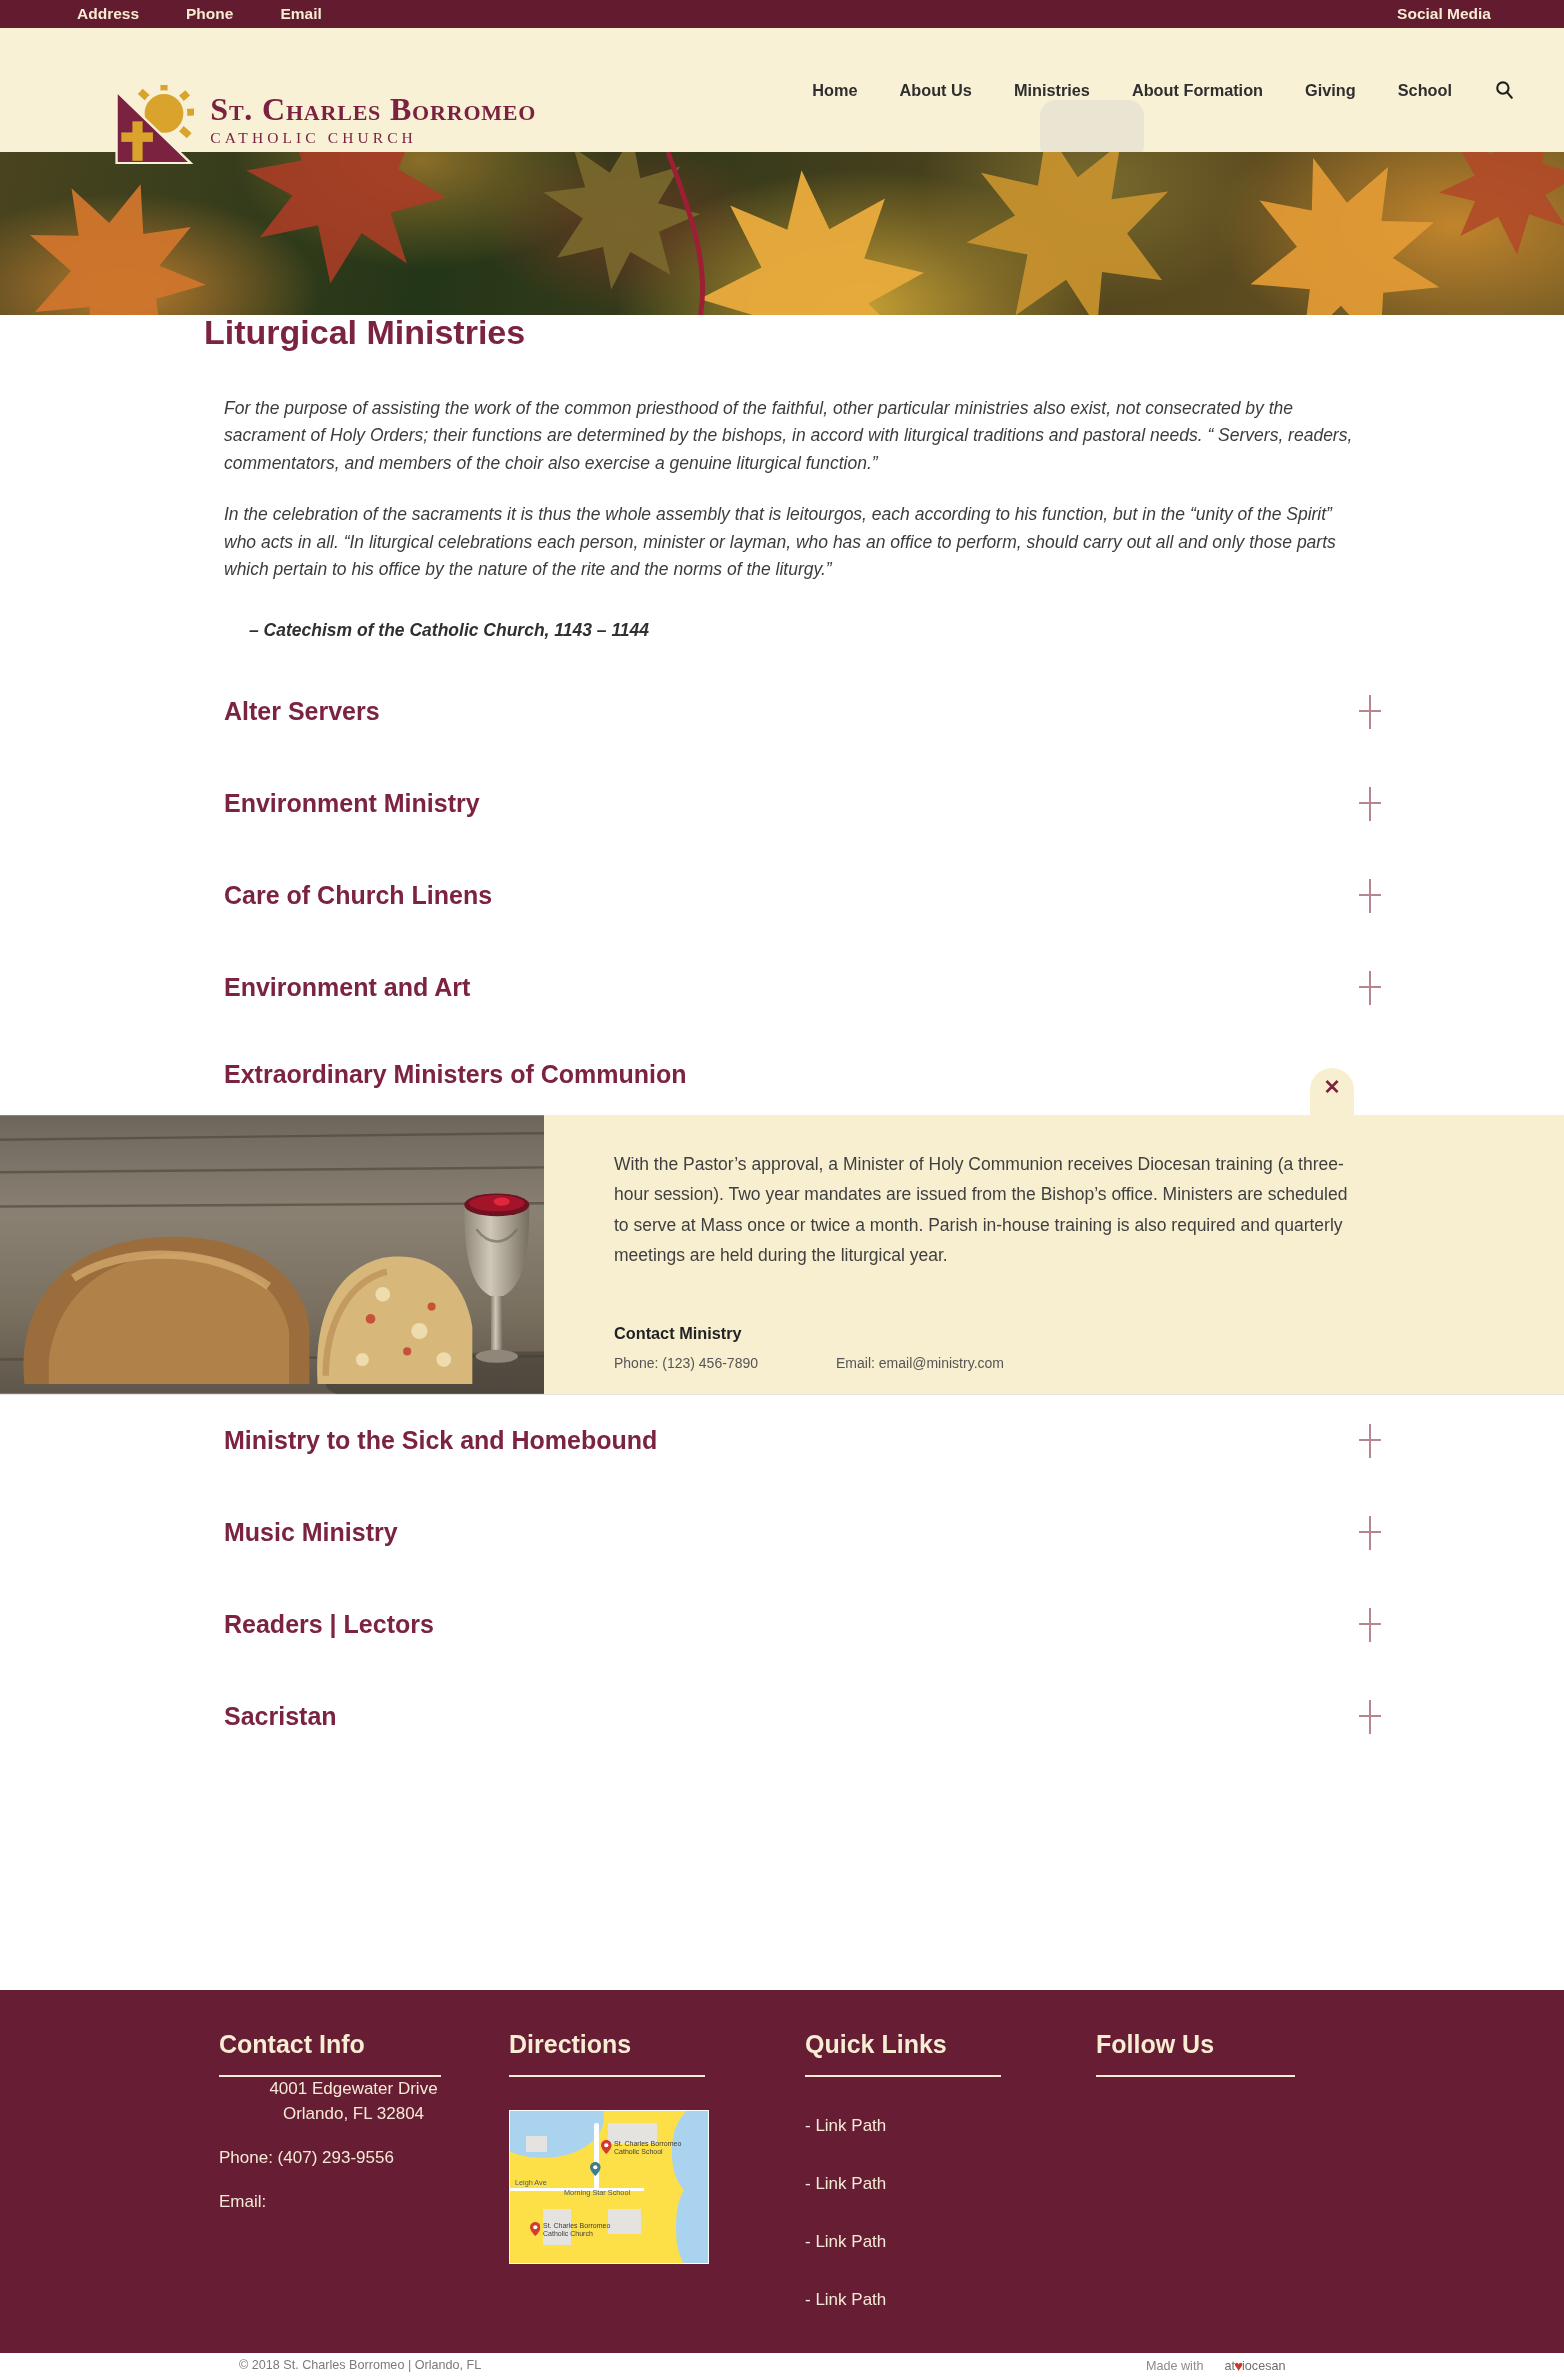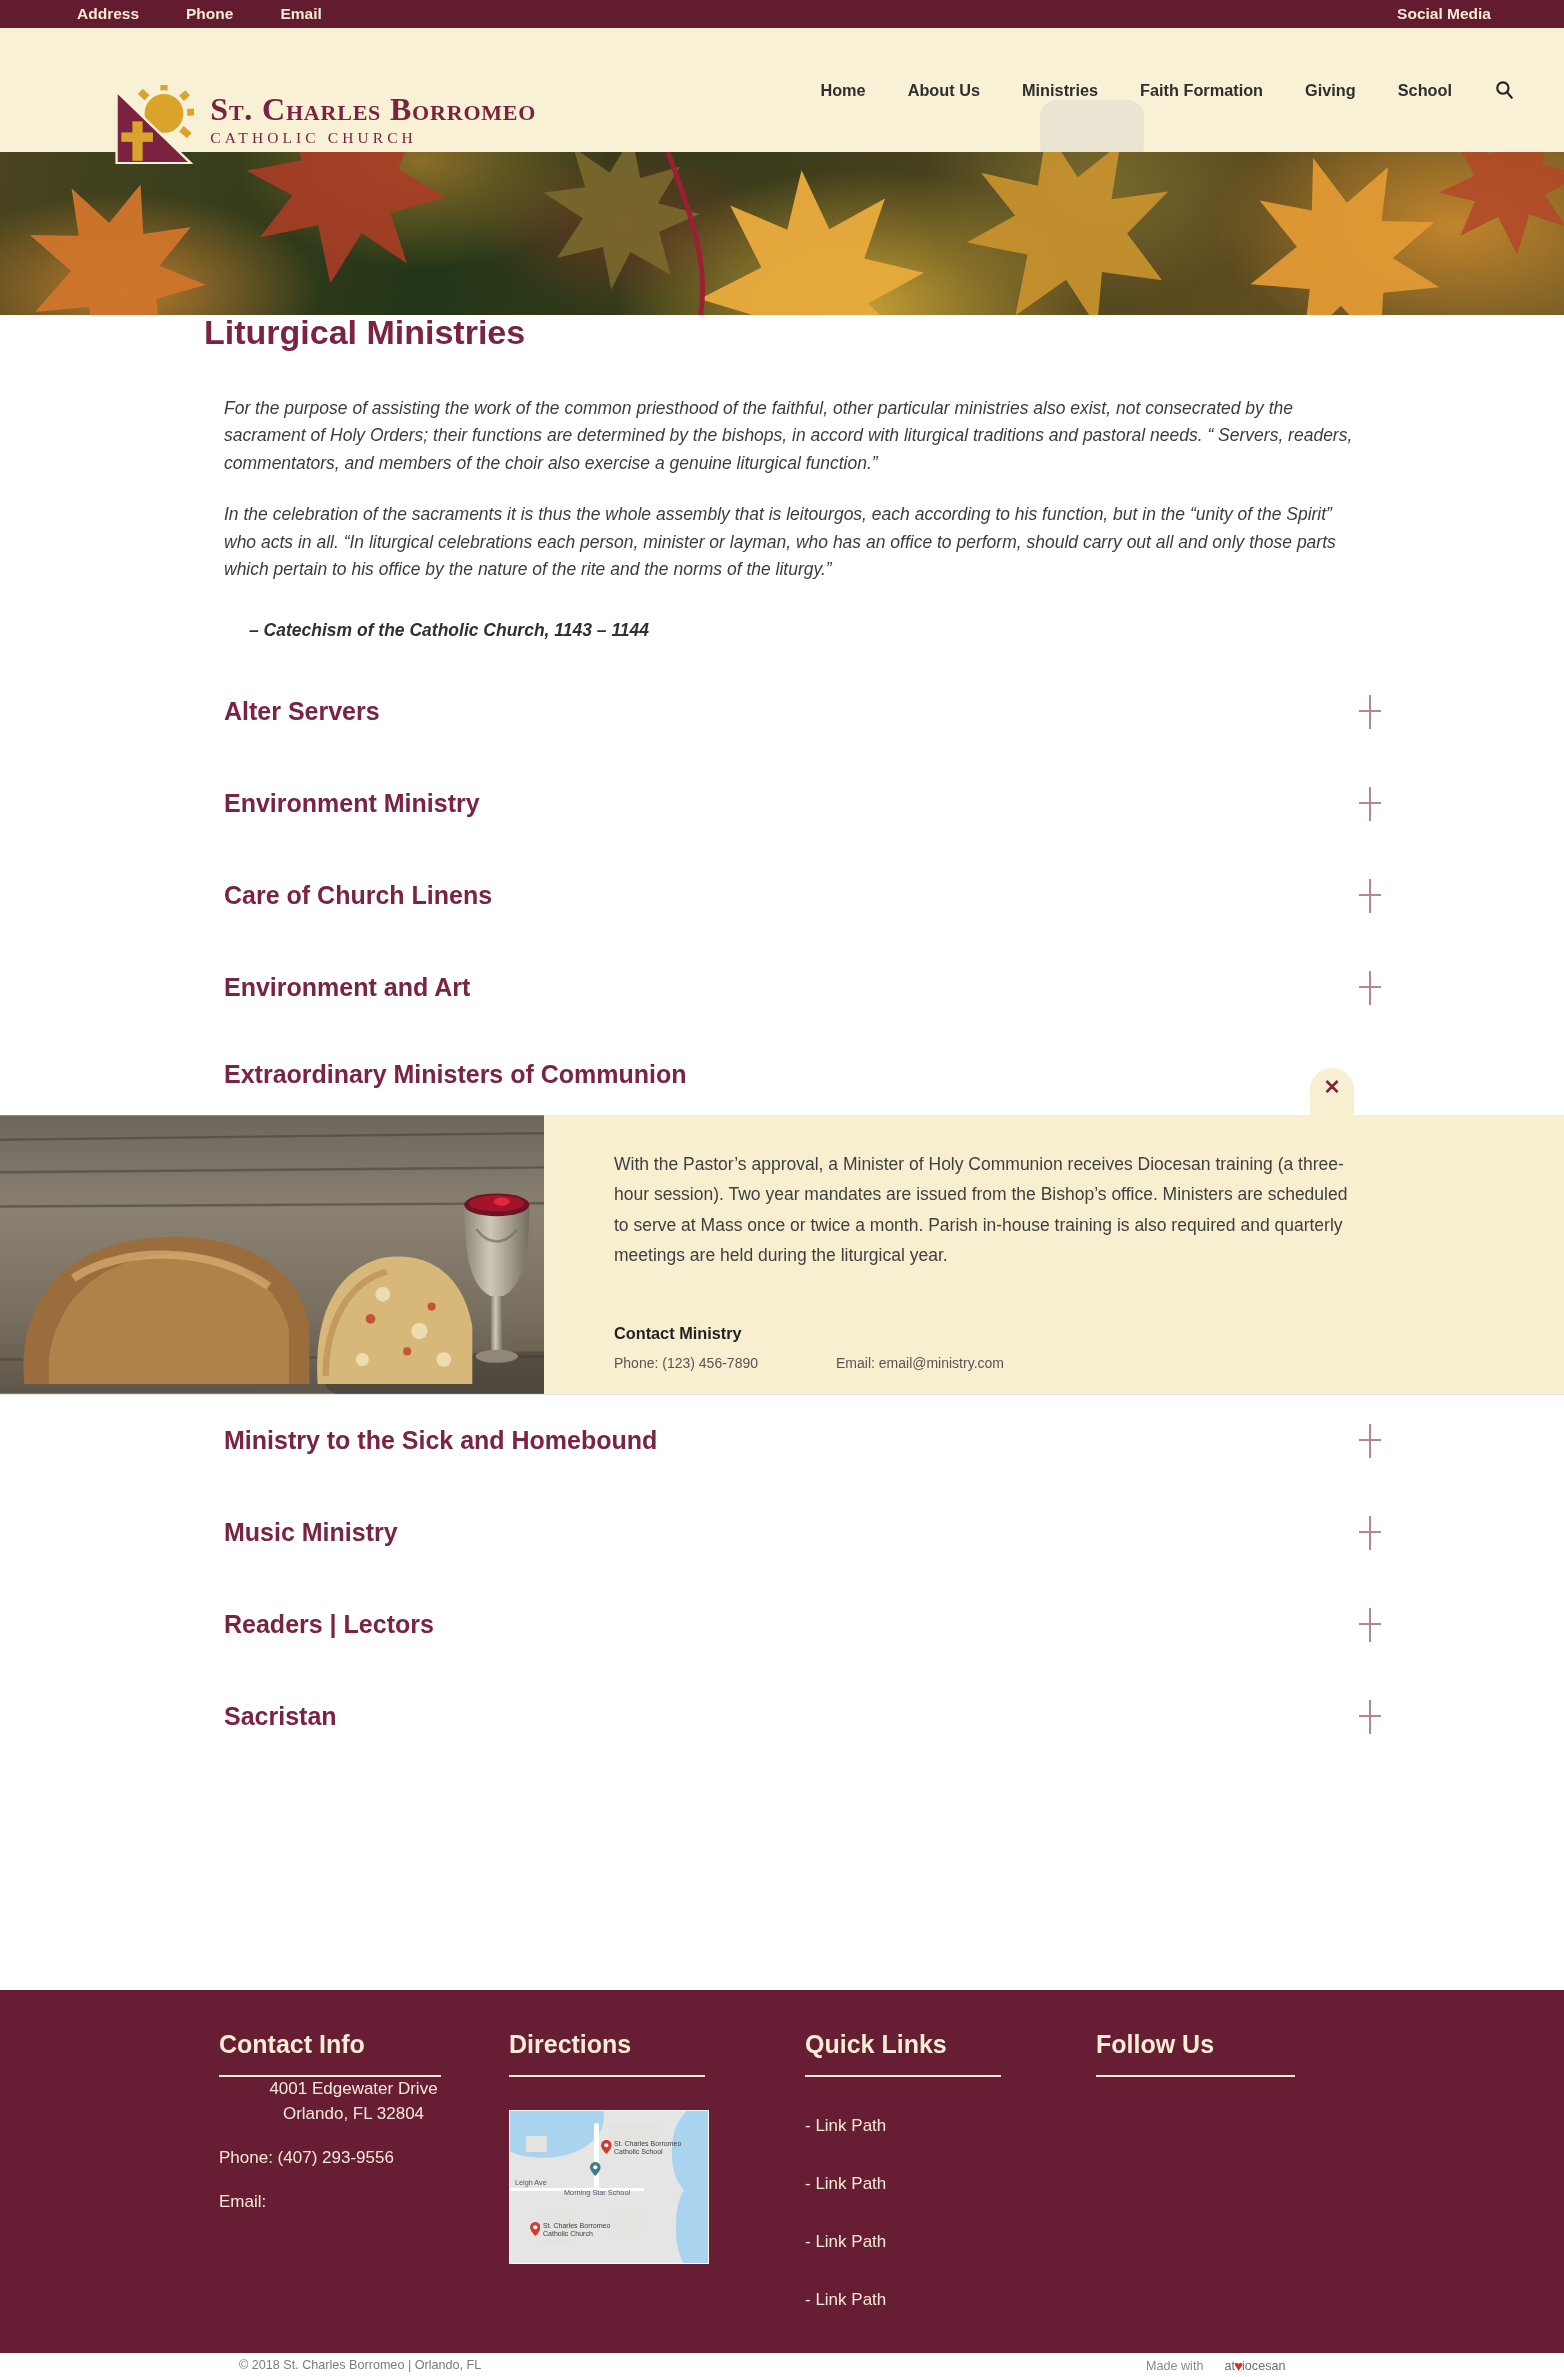--- a/index.html
+++ b/index.html
@@ -63,21 +63,21 @@
   .fcol.c1{left:219px;width:269px;}
   .fcol.c2{left:509px;width:277px;}
   .fcol.c3{left:805px;width:244px;}
   .fcol.c4{left:1096px;width:244px;}
   .addr{font-size:17px;line-height:1.45;text-align:center;}
   .fphone{margin-top:21px;font-size:17px;}
   .femail{margin-top:24.4px;font-size:17px;}
   .quick{margin-top:33px;display:flex;flex-direction:column;gap:27px;}
   .quick a{color:#f4ebd6;text-decoration:none;font-size:17px;line-height:31px;cursor:pointer;}
   
-  .map{margin-top:33px;width:198px;height:152px;background:#e5e5e5;border:1.6px solid #fdfdfb;position:relative;overflow:hidden;cursor:pointer;font-size:7.3px;color:#4a5a66;}
+  .map{margin-top:33px;width:198px;height:152px;background:#fde047;border:1.6px solid #fdfdfb;position:relative;overflow:hidden;cursor:pointer;font-size:7.3px;color:#4a5a66;}
   .water{position:absolute;background:#aad3f0;}
   .w1{left:-28px;top:-34px;width:122px;height:81px;border-radius:50%;}
   .w2{right:-37px;top:-8.1px;width:73px;height:98px;border-radius:46%;}
   .w3{right:-33px;bottom:-16.3px;width:65px;height:106px;border-radius:46%;}
   .bldg{position:absolute;background:#e4e3e0;}
   .road-v{position:absolute;left:84px;top:11.4px;width:4.9px;height:68px;background:#ffffff;border-radius:2.4px;}
   .road-h{position:absolute;left:0px;top:77px;width:134px;height:2.4px;background:#ffffff;}
   .map .lbl{position:absolute;line-height:1.15;}
   .map .lbl.dark{color:#3c3c3c;font-size:7px;}
   .pin{position:absolute;width:10.6px;height:14px;}
@@ -122,21 +122,21 @@
     <div class="logo-text">
       <div class="church-name">St. Charles Borromeo</div>
       <div class="church-sub">Catholic Church</div>
     </div>
   </div>
 
   <div class="nav">
     <a>Home</a>
     <a>About Us</a>
     <a>Ministries</a>
-    <a>Faith Formation</a>
+    <a>About Formation</a>
     <a>Giving</a>
     <a>School</a>
     <span class="search">
       <svg width="21" height="21" viewBox="0 0 26 26">
         <circle cx="11" cy="10" r="7" fill="none" stroke="#1f1f1f" stroke-width="2.6"></circle>
         <line x1="16" y1="15" x2="22" y2="22" stroke="#1f1f1f" stroke-width="2.6" stroke-linecap="round"></line>
       </svg>
     </span>
   </div>
 </div>

